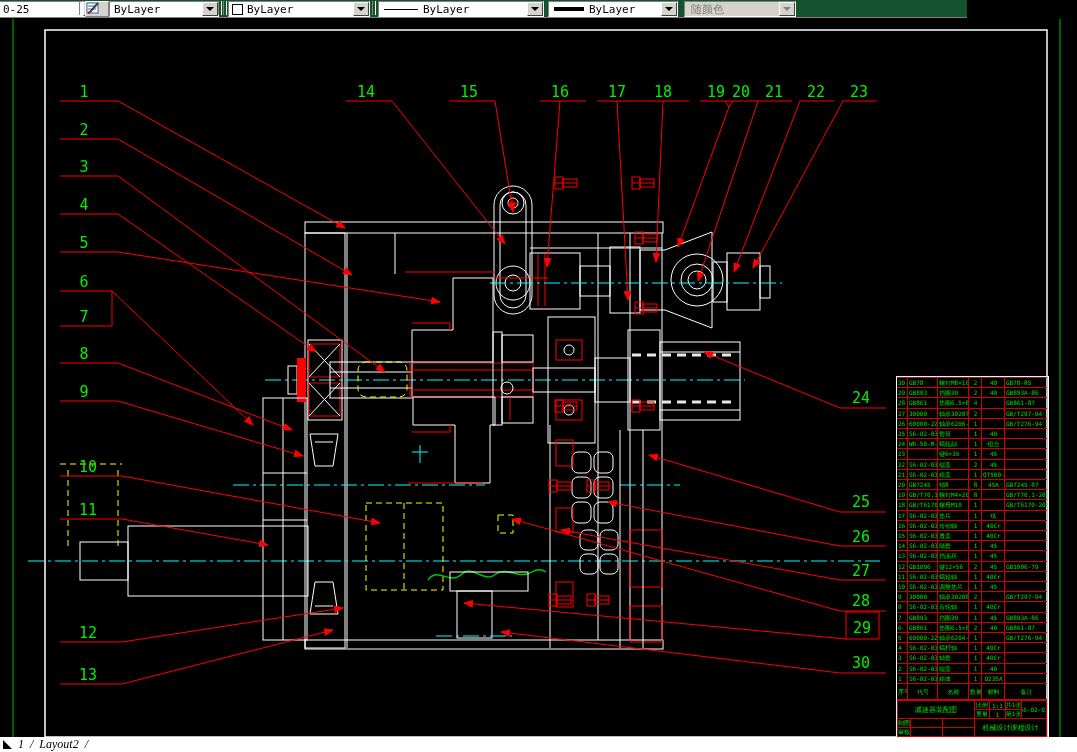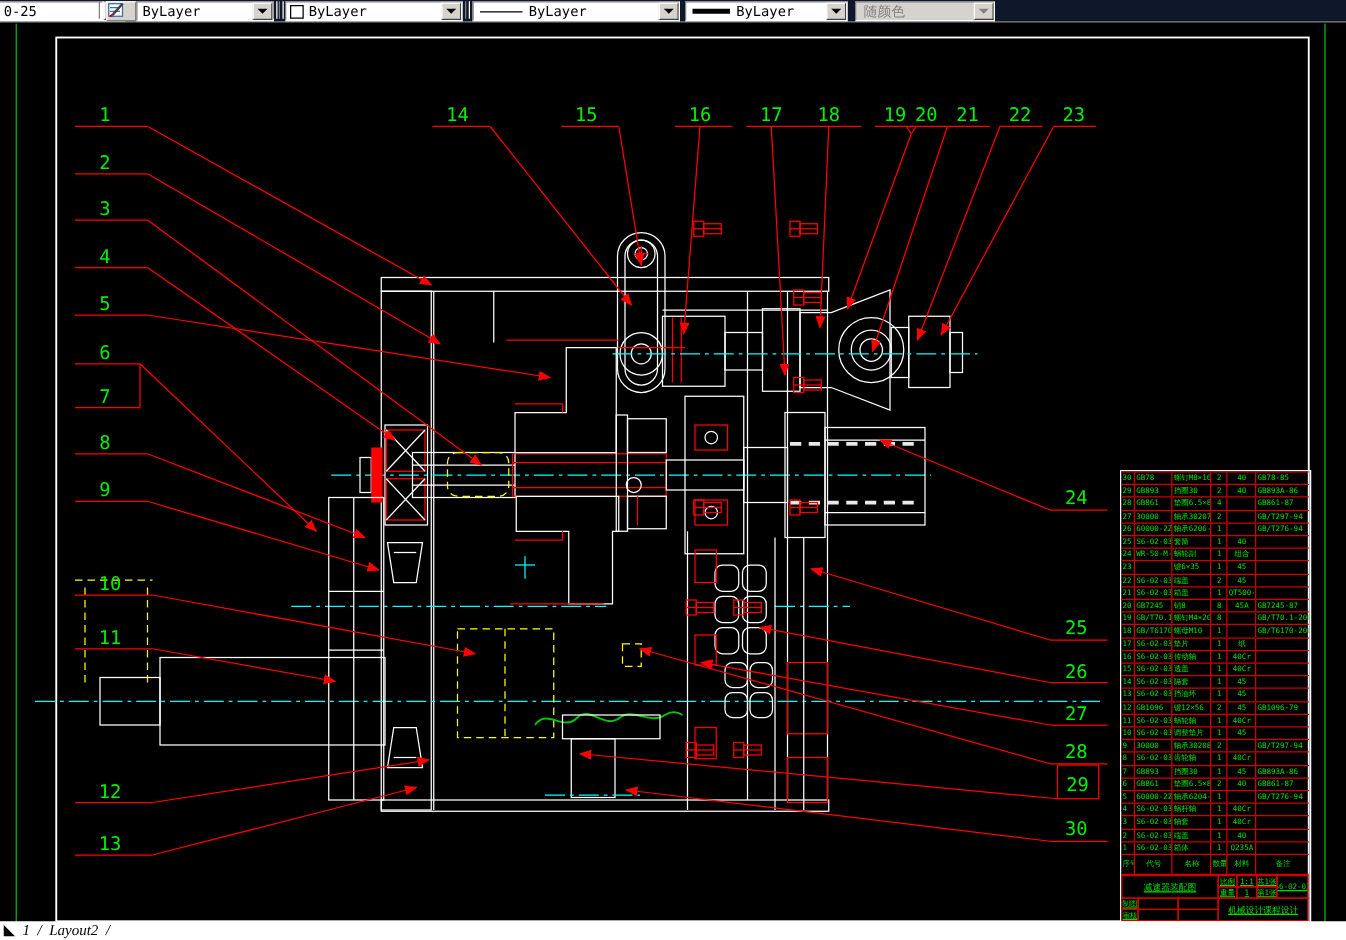--- a/index.html
+++ b/index.html
@@ -1,20 +1,20 @@
 <!DOCTYPE html>
 <html><head>
 <meta charset="utf-8">
 <style>
   html,body{margin:0;padding:0;background:#000;width:1077px;height:752px;overflow:hidden;
     font-family:"Liberation Sans",sans-serif;}
   #stage{position:absolute;left:0;top:0;width:1077px;height:752px;background:#000;}
 
   
-  .toolbar{position:absolute;left:0;top:0;width:1077px;height:17px;background:#0f172a;
+  .toolbar{position:absolute;left:0;top:0;width:967px;height:17px;background:#14532d;
     border-bottom:1px solid #808080;z-index:30;}
   .combo{position:absolute;top:1px;height:14px;background:#fff;
     border:1px solid;border-color:#808080 #fff #fff #808080;display:flex;align-items:center;
     font:11px "DejaVu Sans Mono",monospace;color:#000;white-space:nowrap;overflow:hidden;}
   .combo .txt{flex:1;overflow:hidden;}
   .arrowbtn{width:14px;height:12px;margin-left:auto;background:#d6d3ce;border:1px solid;
     border-color:#fff #404040 #404040 #fff;display:flex;align-items:center;justify-content:center;flex:none;}
   .tri{width:0;height:0;border-left:4px solid transparent;border-right:4px solid transparent;border-top:4px solid #000;}
   .combo.disabled{background:#d6d3ce;color:#808080;}
   .combo.disabled .tri{border-top-color:#808080;}
@@ -35,21 +35,21 @@
   #bom{position:absolute;left:897px;top:377px;width:150px;height:360px;z-index:20;
     font-family:"DejaVu Sans Mono",monospace;color:#00e000;}
   #bom-rows{position:absolute;left:0;top:0;width:150px;height:306px;display:flex;flex-direction:column;}
   .brow{flex:1;display:flex;border-top:1px solid #d00000;box-sizing:border-box;}
   .bc{font-size:6px;line-height:9px;overflow:hidden;white-space:nowrap;border-right:1px solid #d00000;box-sizing:border-box;padding-left:1px;}
   .bc0{width:11px;}.bc1{width:30px;}.bc2{width:31px;}.bc3{width:13px;text-align:center;}.bc4{width:23px;text-align:center;}.bc5{flex:1;border-right:none;}
   #bom-header{position:absolute;left:0;top:306px;width:150px;height:17px;display:flex;
     border-top:1px solid #d00000;border-bottom:1px solid #d00000;box-sizing:border-box;}
   #bom-header .bc{font-size:6px;line-height:15px;text-align:center;}
   .tb{position:absolute;box-sizing:border-box;border:1px solid #d00000;font-size:6px;overflow:hidden;white-space:nowrap;}
-  .tbc{display:flex;align-items:center;justify-content:center;text-decoration:underline;}
+  .tbc{display:flex;align-items:center;justify-content:center;}
   #bom-outline{position:absolute;left:-1px;top:-1px;width:151px;height:361px;border:1px solid #fff;pointer-events:none;}
 
   
   svg{position:absolute;left:0;top:0;z-index:10;}
   .w{stroke:#fff;fill:none;stroke-width:1;}
   .w2{stroke-width:1.5;}
   .r{stroke:#f00;fill:none;stroke-width:1;}
   .c{stroke:#0ff;fill:none;stroke-width:1;}
   .cl{stroke:#0ff;fill:none;stroke-width:1;stroke-dasharray:16 4 3 4;}
   .y{stroke:#ff0;fill:none;stroke-width:1;stroke-dasharray:6 4;}

